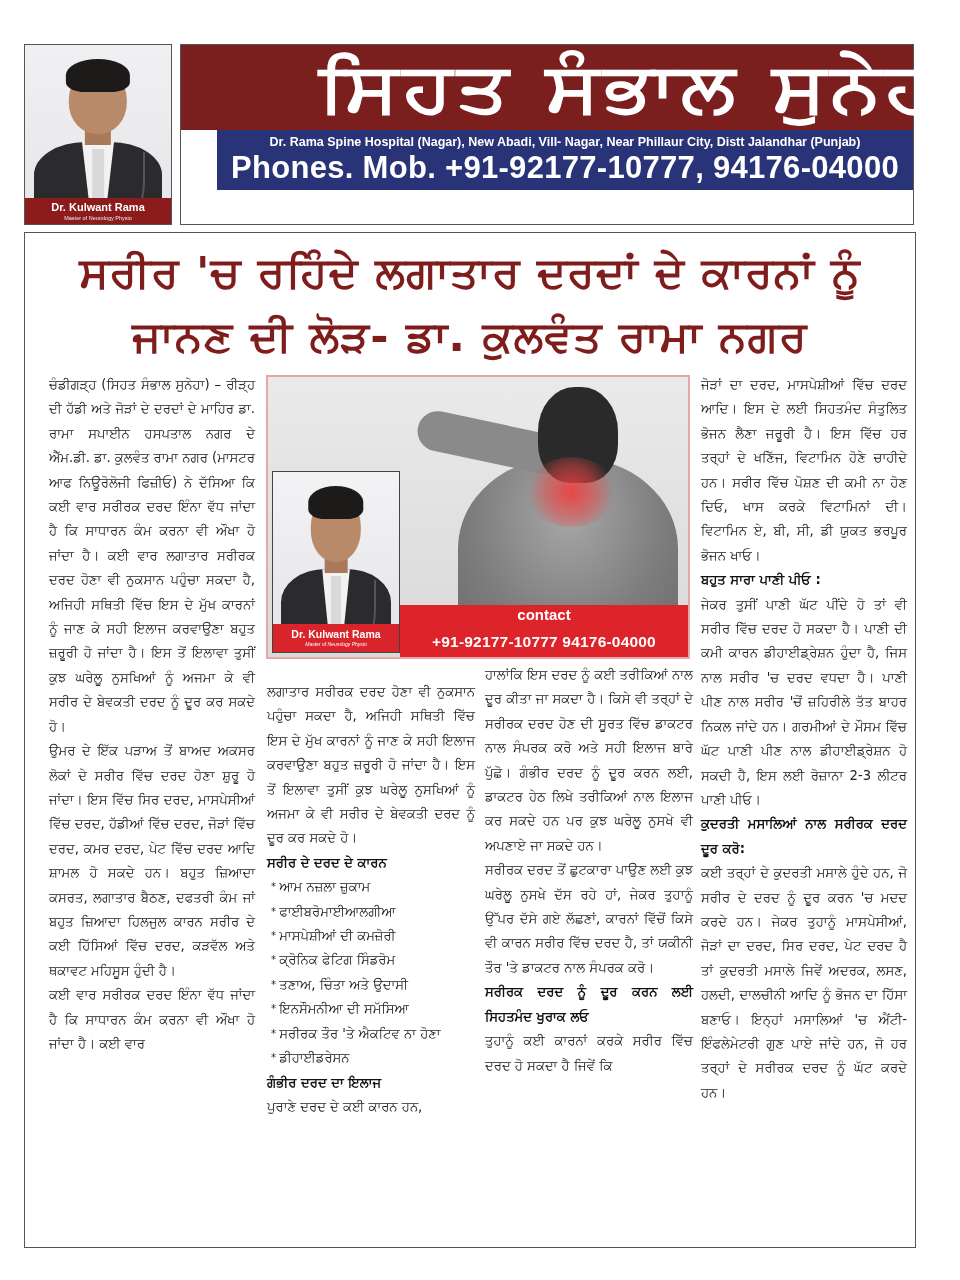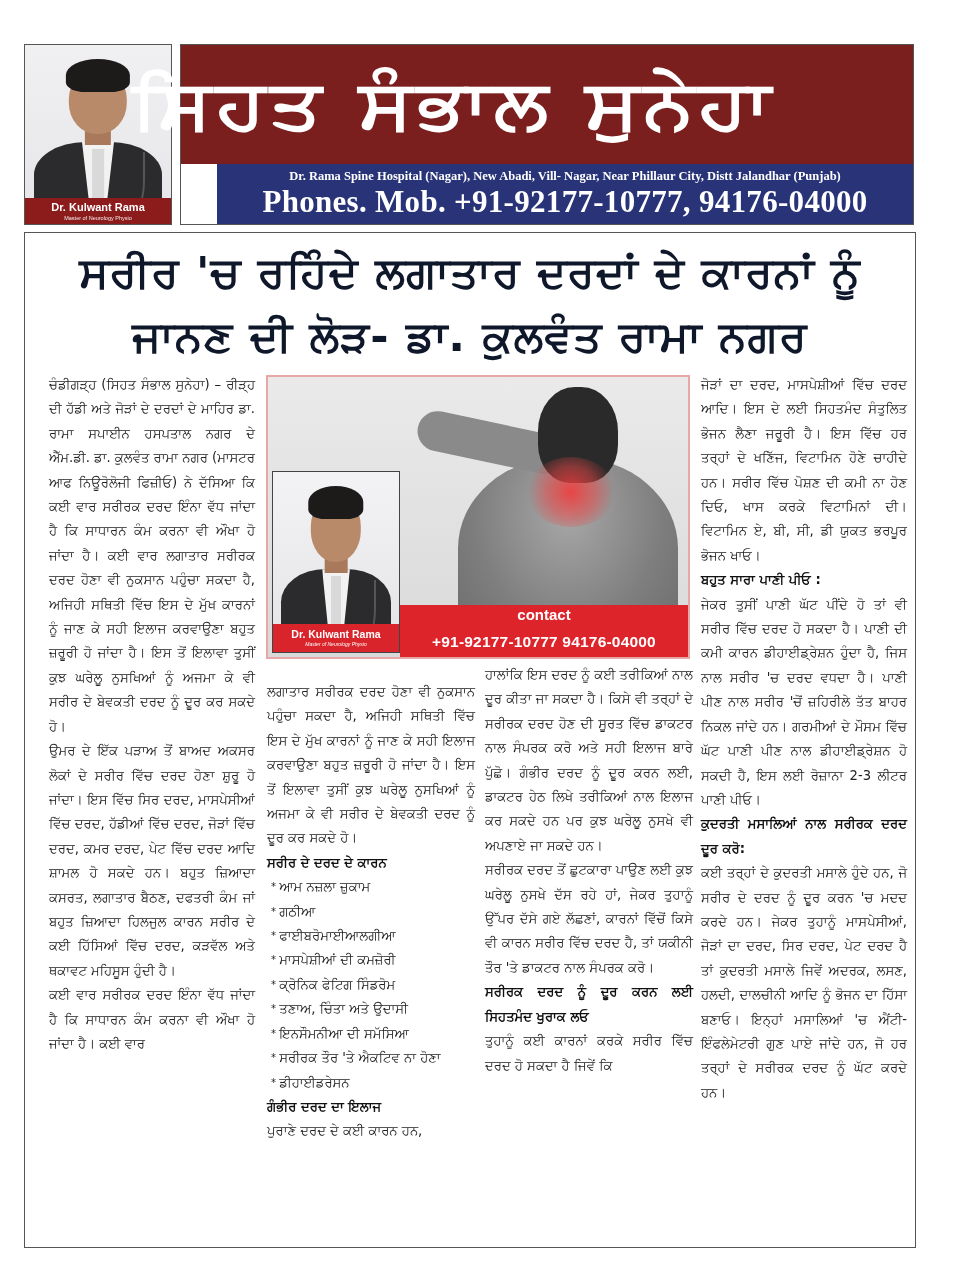--- a/index.html
+++ b/index.html
@@ -22,32 +22,32 @@
   .portrait .steth { position: absolute; left: 56%; top: 60%; width: 26%; height: 40%; border: 2px solid #555; border-top: none; border-left: none; border-radius: 0 0 60% 0; }
 
   .photo-caption { position: absolute; left: 0; right: 0; bottom: 0; height: 26px; background: #8c1c1c; text-align: center; color: #fff; }
   .photo-caption .name { font-family: "Liberation Sans", sans-serif; font-weight: bold; font-size: 11px; line-height: 14px; padding-top: 2px; display: block; }
   .photo-caption .title { font-family: "Liberation Sans", sans-serif; font-size: 5.5px; line-height: 8px; display: block; opacity: .9; }
 
   .banner {
     position: absolute; left: 180px; top: 44px; width: 734px; height: 181px;
     border: 1px solid #555;
   }
-  .banner-top { height: 119px; background: #7b1e1e; display: flex; align-items: center; justify-content: flex-start; }
+  .banner-top { height: 85px; background: #7b1e1e; display: flex; align-items: center; justify-content: flex-end; }
   .banner-title { color: #fff; font-family: "DejaVu Sans", sans-serif; font-weight: bold; font-size: 68px; letter-spacing: 4px; line-height: 1; transform: scaleX(1.18); }
-  .banner-bottom { height: 60px; background: #283378; color: #fff; text-align: center; font-family: Liberation Serif, serif; margin-left: 36px; }
+  .banner-bottom { height: 60px; background: #283378; color: #fff; text-align: center; font-family: Liberation Sans, sans-serif; margin-left: 36px; }
   .banner-address { font-size: 12.5px; font-weight: bold; padding-top: 4px; line-height: 16px; letter-spacing: 0; }
   .banner-phones { font-size: 31px; font-weight: bold; line-height: 36px; letter-spacing: .3px; }
 
   
   .article {
     position: absolute; left: 24px; top: 232px; width: 892px; height: 1016px;
     border: 1.5px solid #555;
   }
-  .headline { position: absolute; left: 0; right: 0; top: 8px; text-align: center; color: #0f172a; font-weight: bold; }
+  .headline { position: absolute; left: 0; right: 0; top: 8px; text-align: center; color: #7f1d1d; font-weight: bold; }
   .headline .line { display: block; font-family: "DejaVu Sans", sans-serif; font-size: 42px; line-height: 64px; letter-spacing: 1px; transform: scaleX(1.05); }
 
   .col {
     position: absolute; font-family: "DejaVu Sans", sans-serif; font-size: 13.2px; line-height: 24.4px;
     text-align: justify; color: #222;
   }
   .col p { margin: 0; }
   .col .sub { font-weight: bold; color: #111; }
   .col ul { list-style: none; }
   .col li { padding-left: 4px; }
@@ -125,21 +125,20 @@
     <p>ਚੰਡੀਗੜ੍ਹ (ਸਿਹਤ ਸੰਭਾਲ ਸੁਨੇਹਾ) – ਰੀੜ੍ਹ ਦੀ ਹੱਡੀ ਅਤੇ ਜੋੜਾਂ ਦੇ ਦਰਦਾਂ ਦੇ ਮਾਹਿਰ ਡਾ. ਰਾਮਾ ਸਪਾਈਨ ਹਸਪਤਾਲ ਨਗਰ ਦੇ ਐੱਮ.ਡੀ. ਡਾ. ਕੁਲਵੰਤ ਰਾਮਾ ਨਗਰ (ਮਾਸਟਰ ਆਫ ਨਿਊਰੋਲੋਜੀ ਫਿਜ਼ੀਓ) ਨੇ ਦੱਸਿਆ ਕਿ ਕਈ ਵਾਰ ਸਰੀਰਕ ਦਰਦ ਇੰਨਾ ਵੱਧ ਜਾਂਦਾ ਹੈ ਕਿ ਸਾਧਾਰਨ ਕੰਮ ਕਰਨਾ ਵੀ ਔਖਾ ਹੋ ਜਾਂਦਾ ਹੈ। ਕਈ ਵਾਰ ਲਗਾਤਾਰ ਸਰੀਰਕ ਦਰਦ ਹੋਣਾ ਵੀ ਨੁਕਸਾਨ ਪਹੁੰਚਾ ਸਕਦਾ ਹੈ, ਅਜਿਹੀ ਸਥਿਤੀ ਵਿੱਚ ਇਸ ਦੇ ਮੁੱਖ ਕਾਰਨਾਂ ਨੂੰ ਜਾਣ ਕੇ ਸਹੀ ਇਲਾਜ ਕਰਵਾਉਣਾ ਬਹੁਤ ਜ਼ਰੂਰੀ ਹੋ ਜਾਂਦਾ ਹੈ। ਇਸ ਤੋਂ ਇਲਾਵਾ ਤੁਸੀਂ ਕੁਝ ਘਰੇਲੂ ਨੁਸਖਿਆਂ ਨੂੰ ਅਜਮਾ ਕੇ ਵੀ ਸਰੀਰ ਦੇ ਬੇਵਕਤੀ ਦਰਦ ਨੂੰ ਦੂਰ ਕਰ ਸਕਦੇ ਹੋ।</p>
     <p>ਉਮਰ ਦੇ ਇੱਕ ਪੜਾਅ ਤੋਂ ਬਾਅਦ ਅਕਸਰ ਲੋਕਾਂ ਦੇ ਸਰੀਰ ਵਿੱਚ ਦਰਦ ਹੋਣਾ ਸ਼ੁਰੂ ਹੋ ਜਾਂਦਾ। ਇਸ ਵਿੱਚ ਸਿਰ ਦਰਦ, ਮਾਸਪੇਸੀਆਂ ਵਿੱਚ ਦਰਦ, ਹੱਡੀਆਂ ਵਿੱਚ ਦਰਦ, ਜੋੜਾਂ ਵਿੱਚ ਦਰਦ, ਕਮਰ ਦਰਦ, ਪੇਟ ਵਿੱਚ ਦਰਦ ਆਦਿ ਸ਼ਾਮਲ ਹੋ ਸਕਦੇ ਹਨ। ਬਹੁਤ ਜ਼ਿਆਦਾ ਕਸਰਤ, ਲਗਾਤਾਰ ਬੈਠਣ, ਦਫਤਰੀ ਕੰਮ ਜਾਂ ਬਹੁਤ ਜ਼ਿਆਦਾ ਹਿਲਜੁਲ ਕਾਰਨ ਸਰੀਰ ਦੇ ਕਈ ਹਿੱਸਿਆਂ ਵਿੱਚ ਦਰਦ, ਕੜਵੱਲ ਅਤੇ ਥਕਾਵਟ ਮਹਿਸੂਸ ਹੁੰਦੀ ਹੈ।</p>
     <p>ਕਈ ਵਾਰ ਸਰੀਰਕ ਦਰਦ ਇੰਨਾ ਵੱਧ ਜਾਂਦਾ ਹੈ ਕਿ ਸਾਧਾਰਨ ਕੰਮ ਕਰਨਾ ਵੀ ਔਖਾ ਹੋ ਜਾਂਦਾ ਹੈ। ਕਈ ਵਾਰ</p>
   </div>
 
   <div class="col col-2">
     <p>ਲਗਾਤਾਰ ਸਰੀਰਕ ਦਰਦ ਹੋਣਾ ਵੀ ਨੁਕਸਾਨ ਪਹੁੰਚਾ ਸਕਦਾ ਹੈ, ਅਜਿਹੀ ਸਥਿਤੀ ਵਿੱਚ ਇਸ ਦੇ ਮੁੱਖ ਕਾਰਨਾਂ ਨੂੰ ਜਾਣ ਕੇ ਸਹੀ ਇਲਾਜ ਕਰਵਾਉਣਾ ਬਹੁਤ ਜ਼ਰੂਰੀ ਹੋ ਜਾਂਦਾ ਹੈ। ਇਸ ਤੋਂ ਇਲਾਵਾ ਤੁਸੀਂ ਕੁਝ ਘਰੇਲੂ ਨੁਸਖਿਆਂ ਨੂੰ ਅਜਮਾ ਕੇ ਵੀ ਸਰੀਰ ਦੇ ਬੇਵਕਤੀ ਦਰਦ ਨੂੰ ਦੂਰ ਕਰ ਸਕਦੇ ਹੋ।</p>
     <p class="sub">ਸਰੀਰ ਦੇ ਦਰਦ ਦੇ ਕਾਰਨ</p>
     <ul>
       <li>ਆਮ ਨਜ਼ਲਾ ਜ਼ੁਕਾਮ</li>
-      <li>ਗਠੀਆ</li>
       <li>ਫਾਈਬਰੋਮਾਈਆਲਗੀਆ</li>
       <li>ਮਾਸਪੇਸ਼ੀਆਂ ਦੀ ਕਮਜ਼ੋਰੀ</li>
       <li>ਕ੍ਰੋਨਿਕ ਫੇਟਿਗ ਸਿੰਡਰੋਮ</li>
       <li>ਤਣਾਅ, ਚਿੰਤਾ ਅਤੇ ਉਦਾਸੀ</li>
       <li>ਇਨਸੌਮਨੀਆ ਦੀ ਸਮੱਸਿਆ</li>
       <li>ਸਰੀਰਕ ਤੌਰ 'ਤੇ ਐਕਟਿਵ ਨਾ ਹੋਣਾ</li>
       <li>ਡੀਹਾਈਡਰੇਸਨ</li>
     </ul>
     <p class="sub">ਗੰਭੀਰ ਦਰਦ ਦਾ ਇਲਾਜ</p>
     <p>ਪੁਰਾਣੇ ਦਰਦ ਦੇ ਕਈ ਕਾਰਨ ਹਨ,</p>

